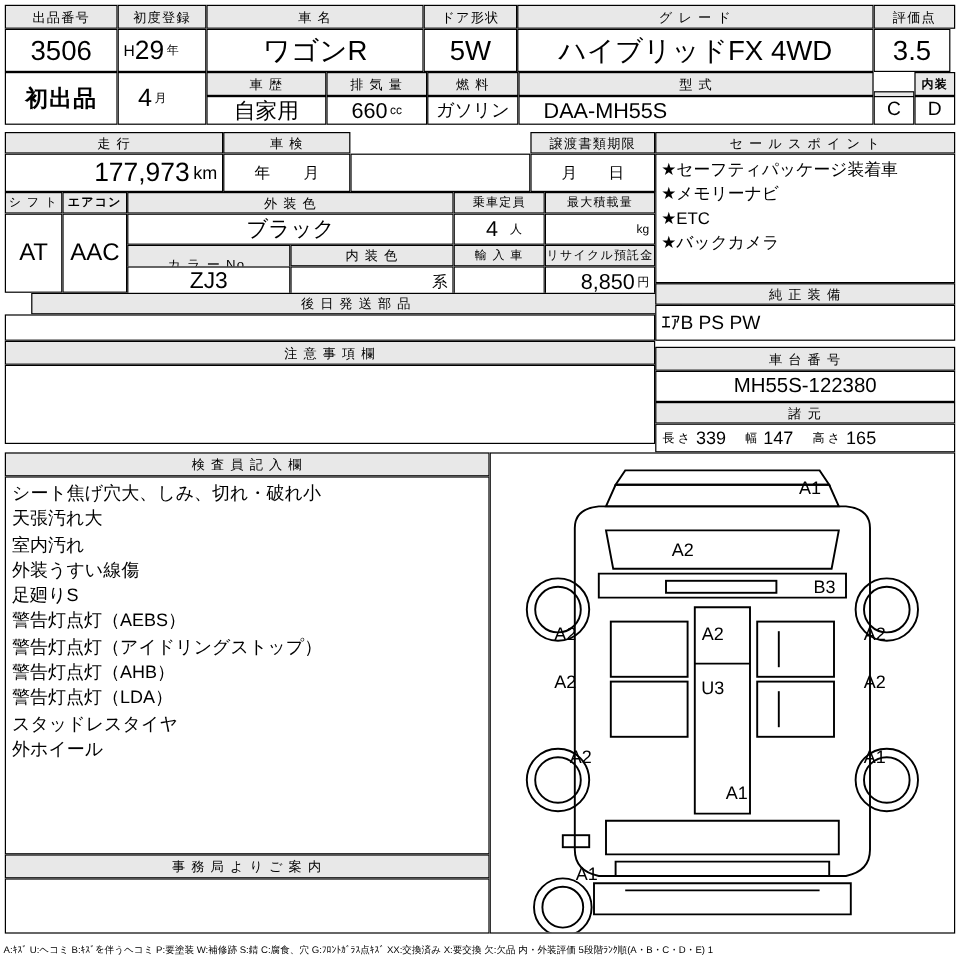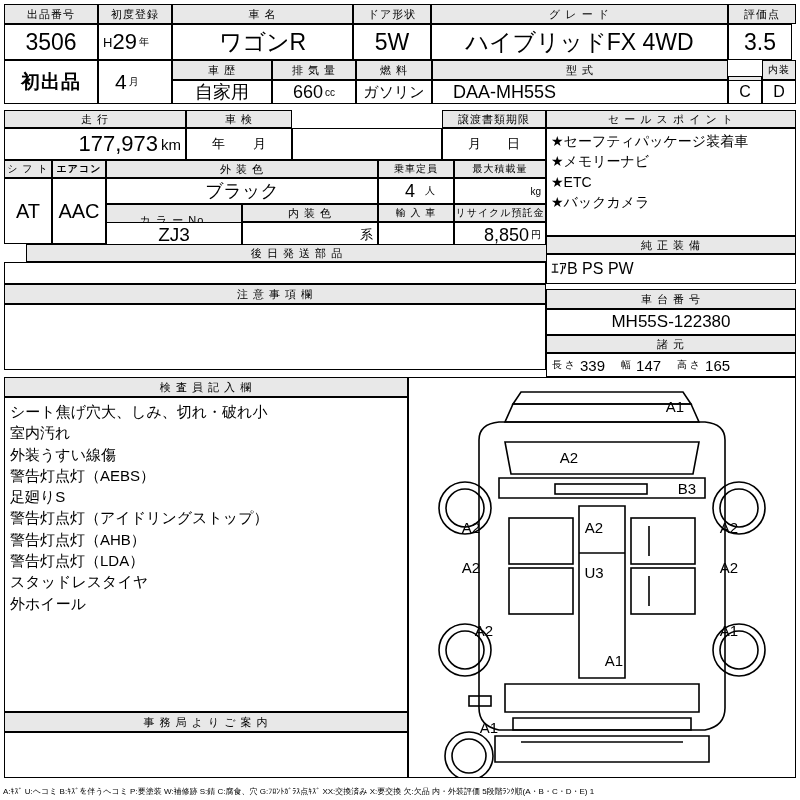--- a/index.html
+++ b/index.html
@@ -99,21 +99,21 @@
     <span class="unit">cc</span>
   </div>
 
   <div class="box hdr" style="left:356px; top:60px; width:76px; height:20px;">燃 料</div>
   <div class="box val center" style="left:356px; top:80px; width:76px; height:24px; font-size:15px;">ガソリン</div>
 
   <div class="box hdr" style="left:432px; top:60px; width:296px; height:20px;">型 式</div>
   <div class="box val" style="left:432px; top:80px; width:296px; height:24px; font-size:18px; padding-left:20px;">DAA-MH55S</div>
 
   <div class="box hdr xs" style="left:728px; top:60px; width:34px; height:20px;margin-top:16px;">外装</div>
-  <div class="box hdr xs" style="left:762px; top:60px; width:34px; height:20px;">内装</div>
+  <div class="box hdr xs" style="left:762px; top:60px; width:34px; height:20px;font-weight:bold;">内装</div>
   <div class="box val center" style="left:728px; top:80px; width:34px; height:24px; font-size:16px;">C</div>
   <div class="box val center" style="left:762px; top:80px; width:34px; height:24px; font-size:16px;">D</div>
 
   <div class="box hdr" style="left:4px; top:110px; width:182px; height:18px;">走 行</div>
   <div class="box val right" style="left:4px; top:128px; width:182px; height:32px;">
     <span style="font-size:22px;">177,973</span>
     <span style="font-size:15px;margin-left:3px;">km</span>
   </div>
 
   <div class="box hdr" style="left:186px; top:110px; width:106px; height:18px;">車 検</div>
@@ -191,24 +191,25 @@
     <span class="xs" style="margin-left:16px;">幅</span>
     <span style="font-size:15px;margin-left:5px;">147</span>
     <span class="xs" style="margin-left:16px;">高 さ</span>
     <span style="font-size:15px;margin-left:5px;">165</span>
   </div>
 
   <div class="box hdr" style="left:4px; top:377px; width:404px; height:20px;">検 査 員 記 入 欄</div>
   <div class="box val" style="left:4px; top:397px; width:404px; height:315px; align-items:flex-start;">
     <div class="notes">
       <div>シート焦げ穴大、しみ、切れ・破れ小</div>
+      <div>天張汚れ大</div>
       <div>室内汚れ</div>
       <div>外装うすい線傷</div>
+      <div>足廻りS</div>
       <div>警告灯点灯（AEBS）</div>
-      <div>足廻りS</div>
       <div>警告灯点灯（アイドリングストップ）</div>
       <div>警告灯点灯（AHB）</div>
       <div>警告灯点灯（LDA）</div>
       <div>スタッドレスタイヤ</div>
       <div>外ホイール</div>
     </div>
   </div>
 
   <div class="box hdr" style="left:4px; top:712px; width:404px; height:20px;">事 務 局 よ り ご 案 内</div>
   <div class="box val" style="left:4px; top:732px; width:404px; height:46px;"></div>

